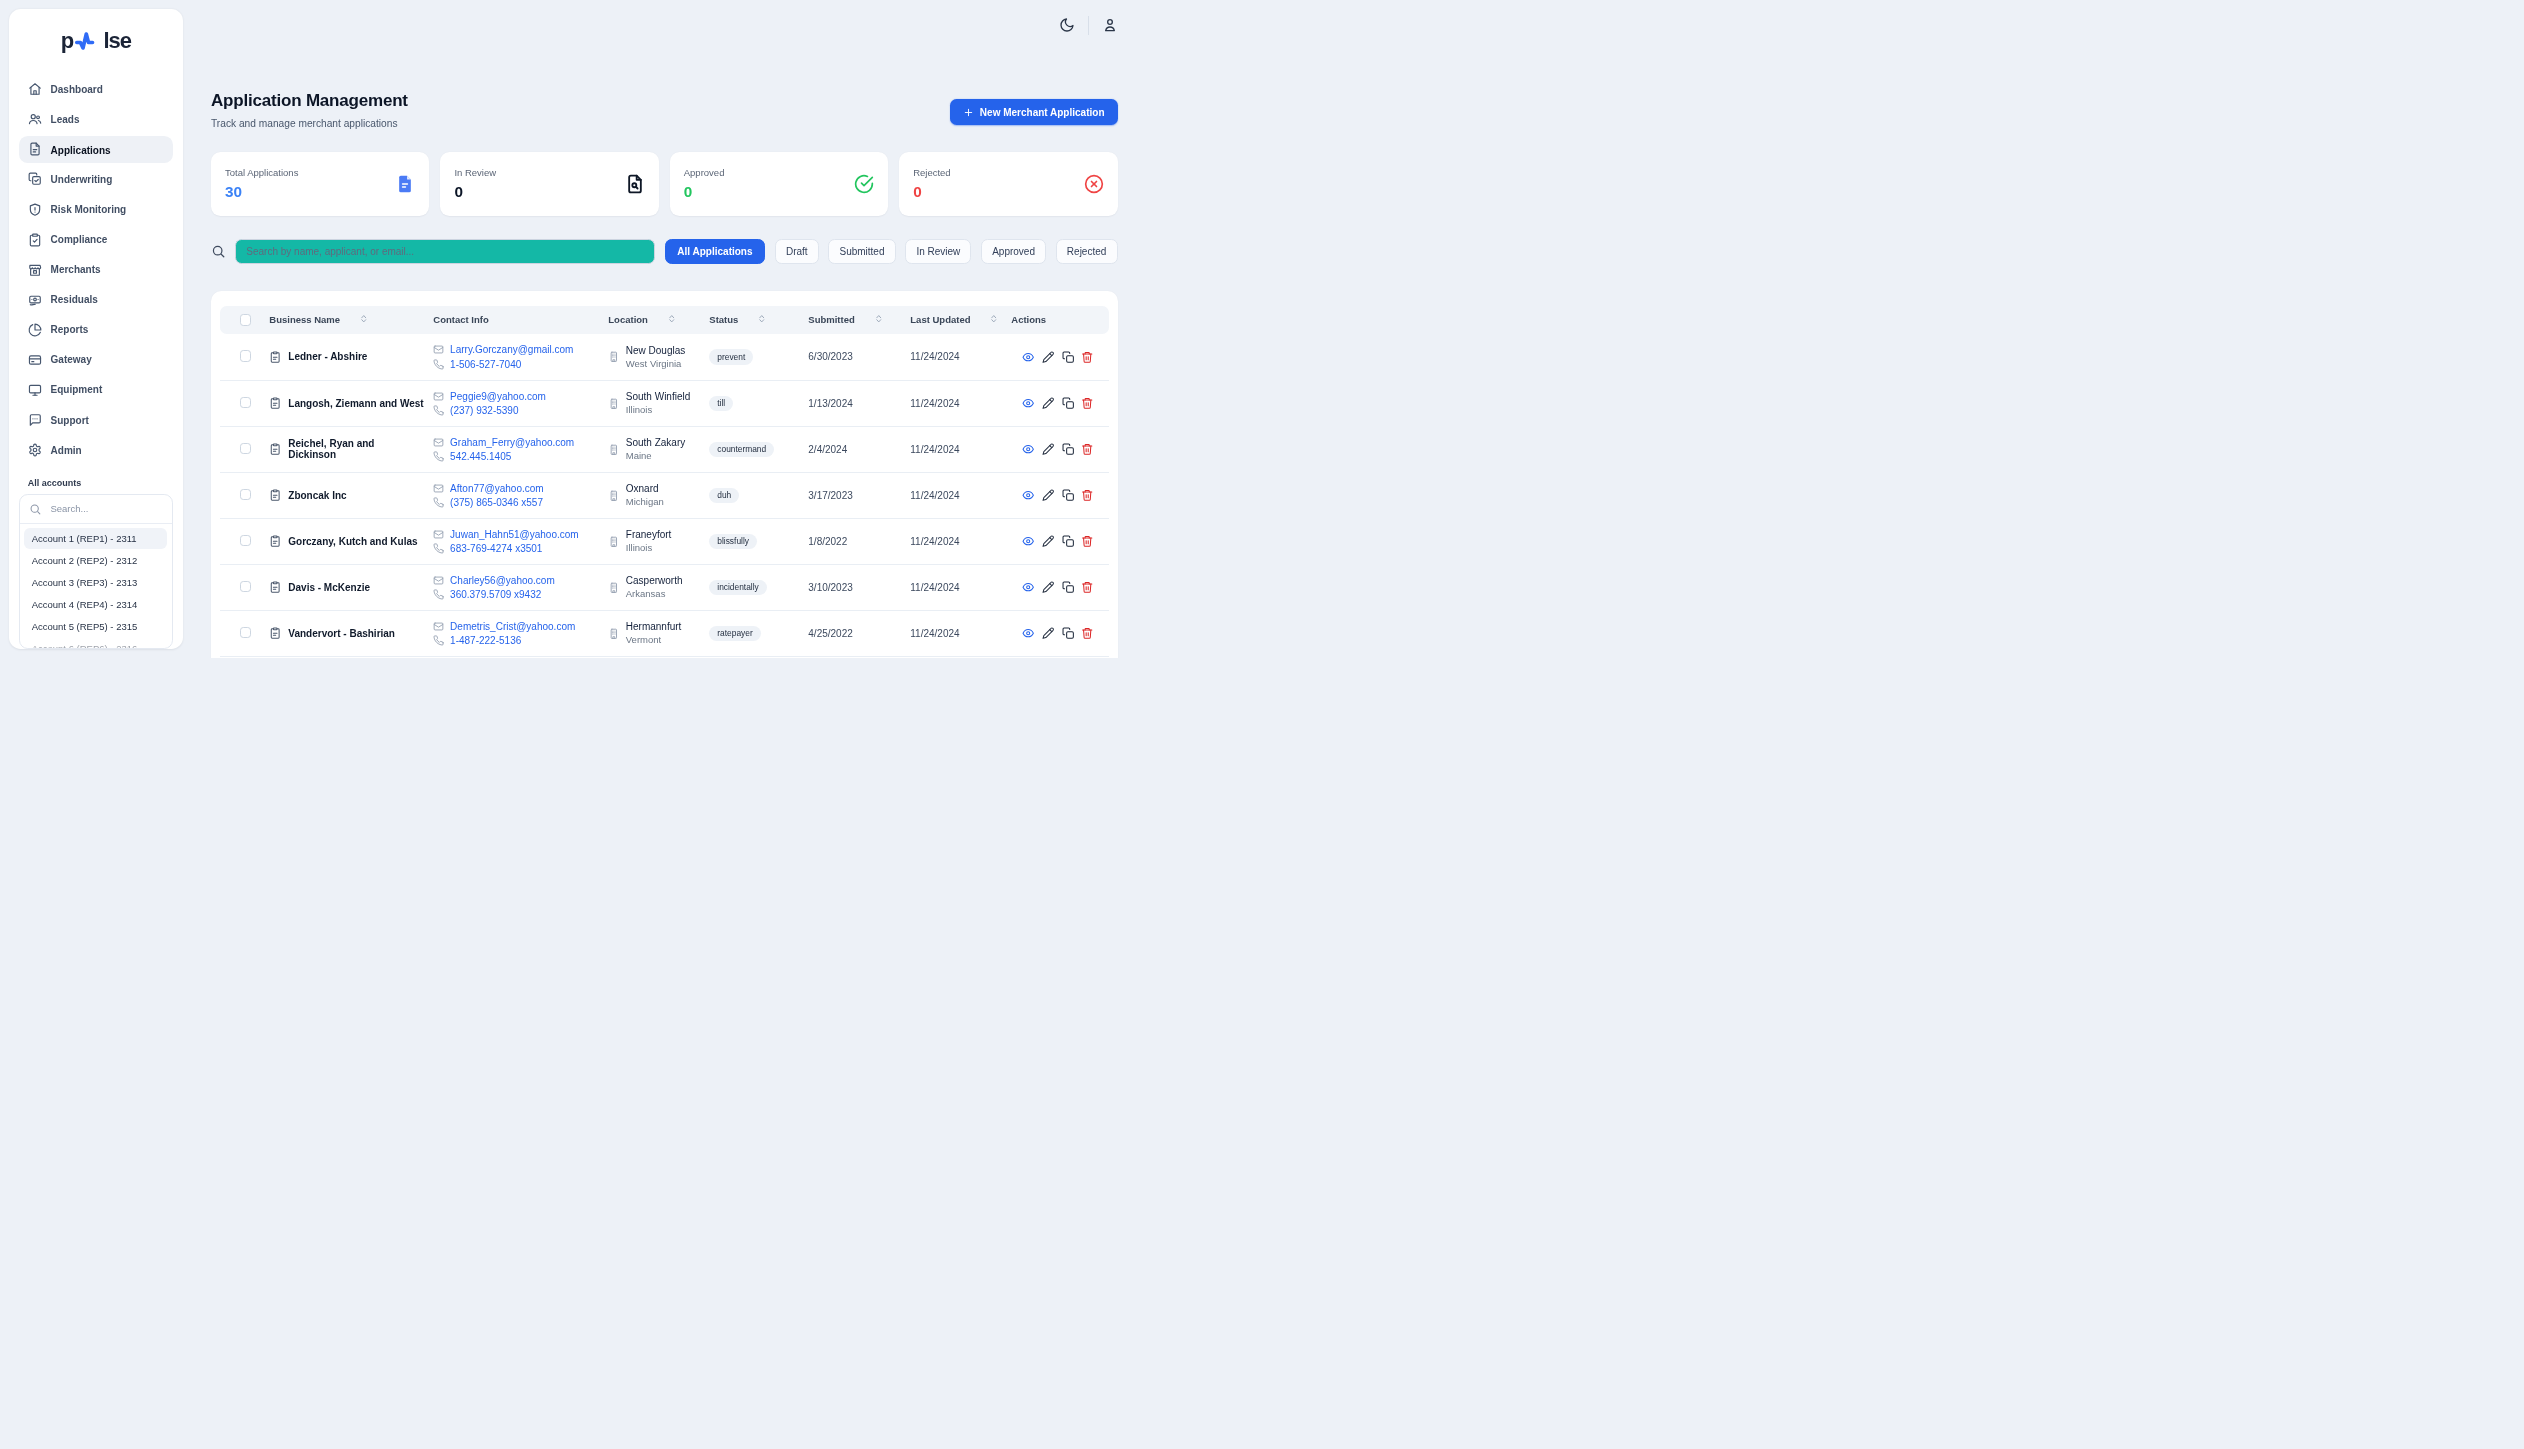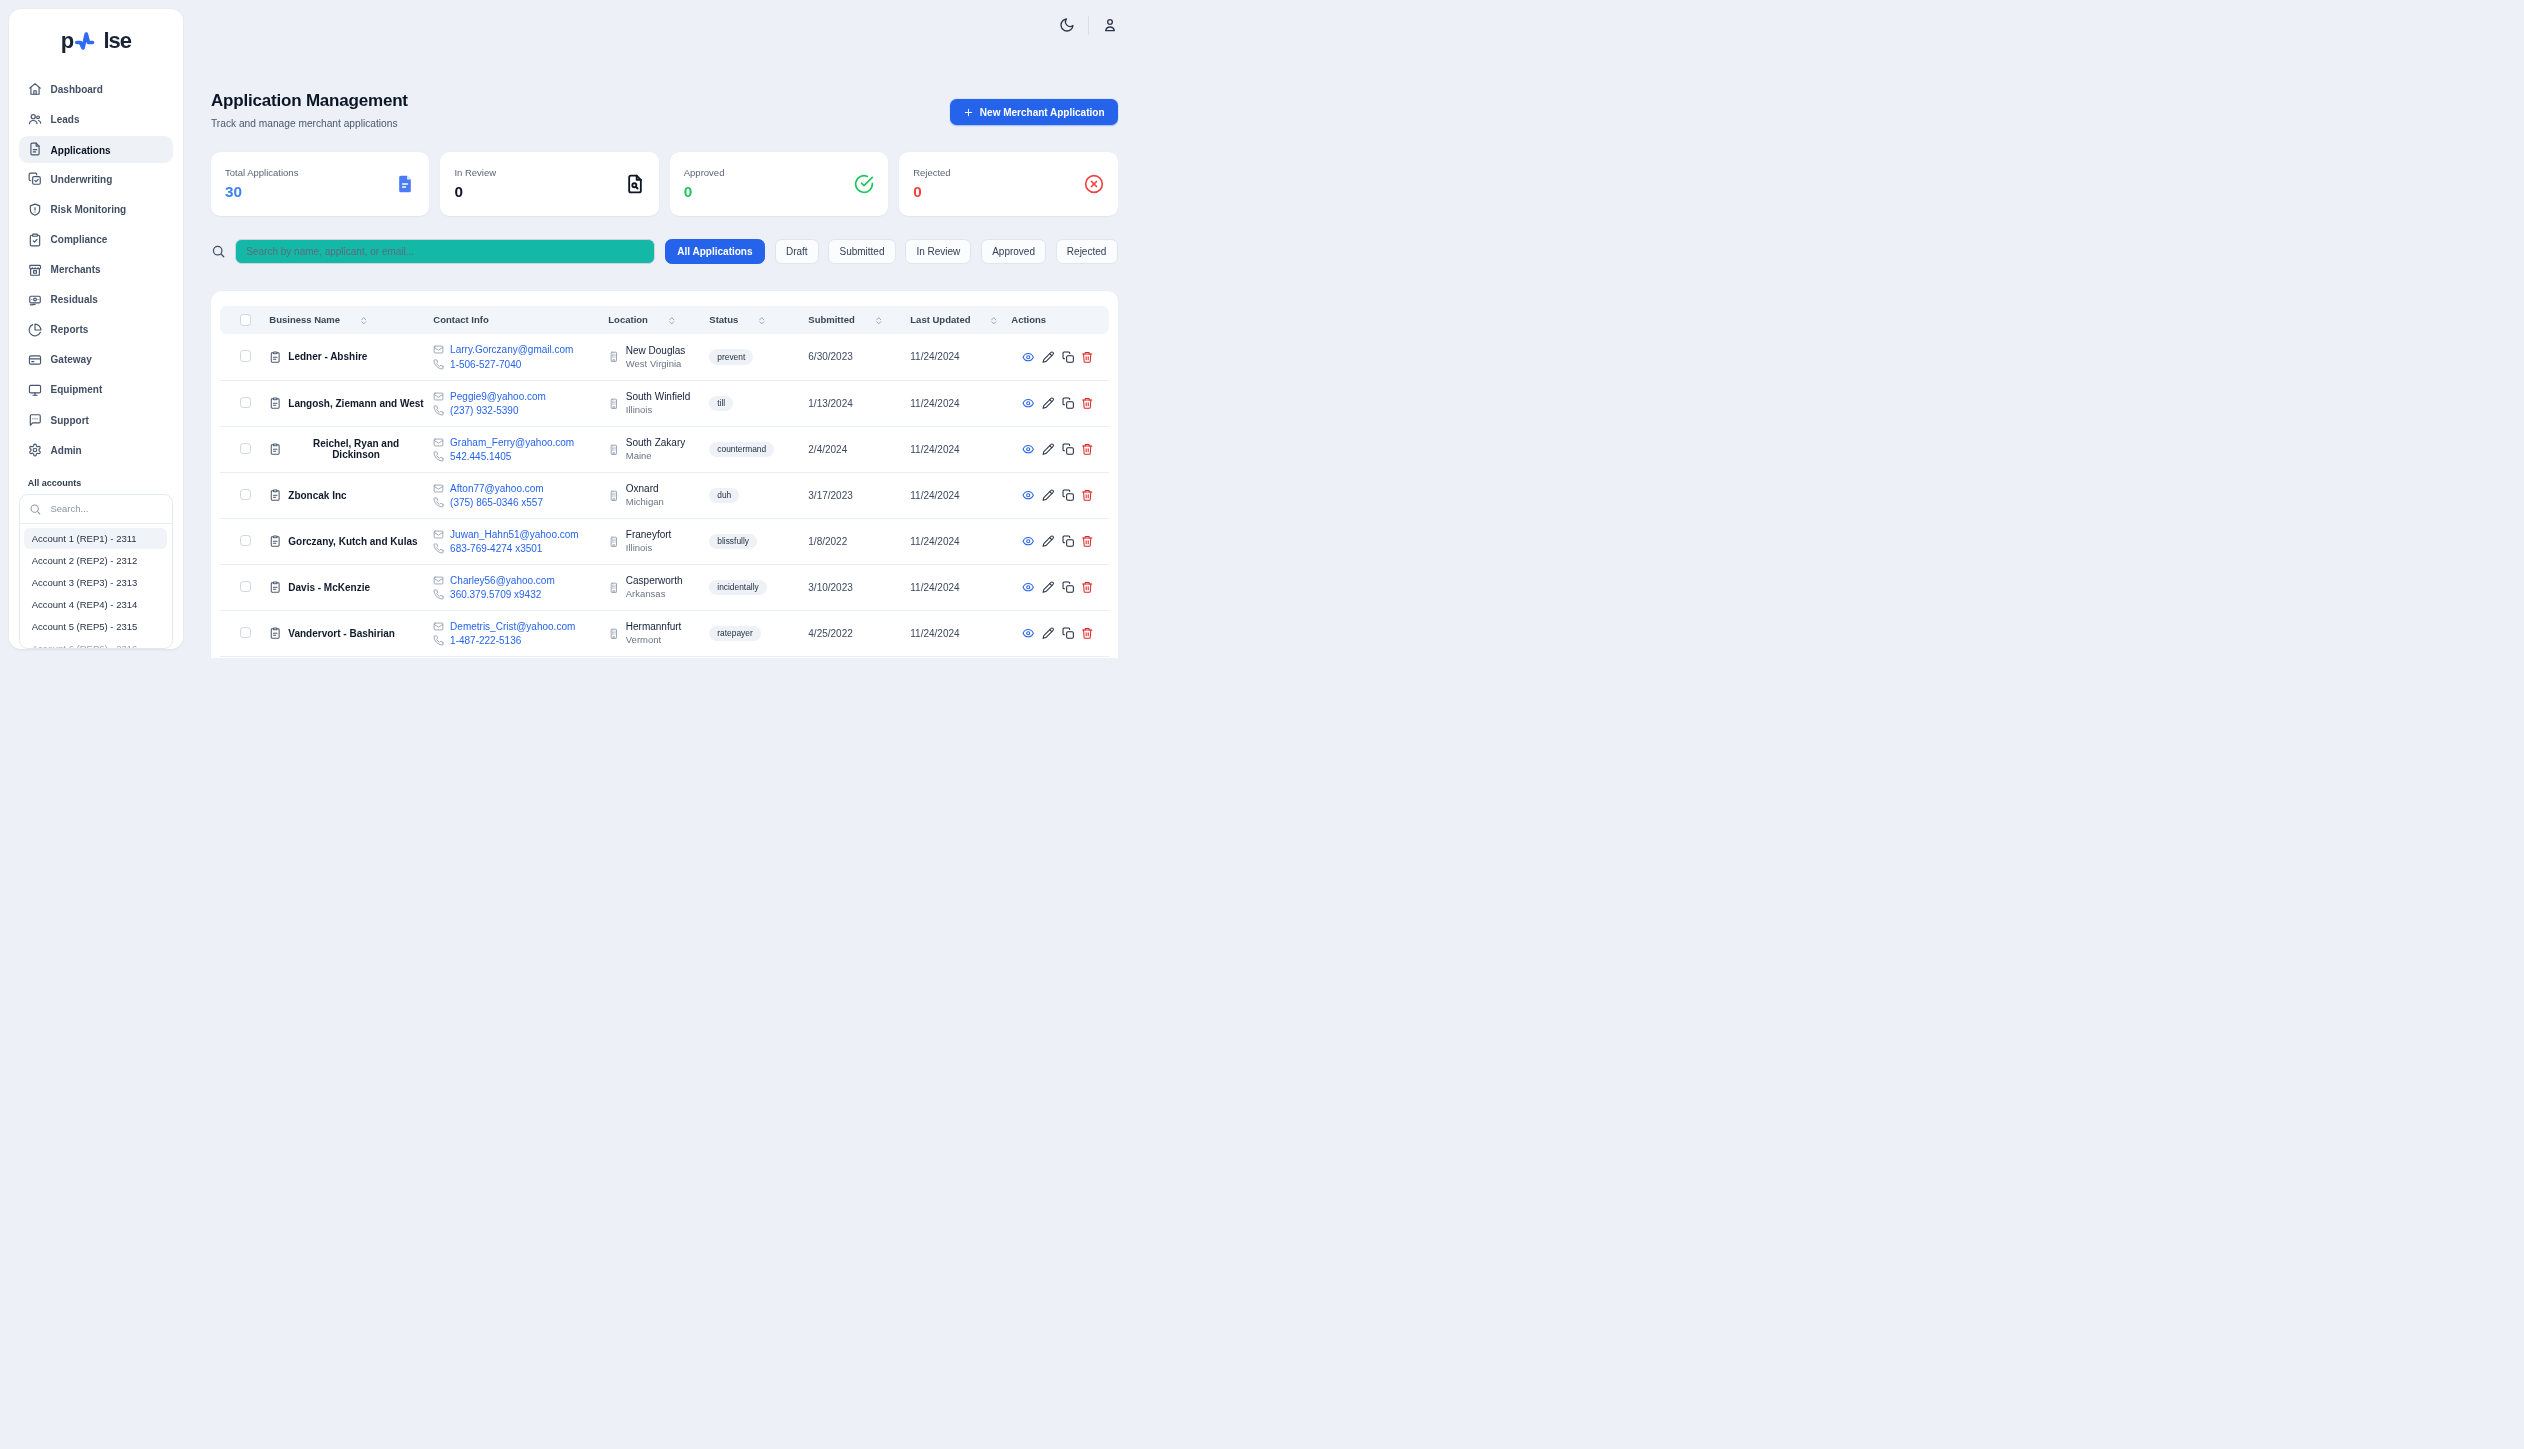--- a/index.html
+++ b/index.html
@@ -58,28 +58,28 @@
   .main-search::placeholder{color:#5f6b7e;}
   .tab{height:25px;padding:0 10.2px;border-radius:6.6px;border:0.7px solid #dfe5ee;background:#fbfcfe;font-size:10px;
     font-weight:500;color:#33405a;display:flex;align-items:center;font-family:inherit;cursor:pointer;white-space:nowrap;}
   .tab.active{background:#2563eb;border-color:#2563eb;color:#fff;font-weight:600;padding:0 11.7px;}
 
   
   .table-card{margin-top:27px;background:#fff;border-radius:10.2px;box-shadow:0 0.7px 1.5px rgba(15,23,42,.05);
     padding:15.3px 8.8px 0;height:409px;overflow:hidden;}
   .grid-cols{display:grid;grid-template-columns:40px 164px 175px 101px 99px 102px 101px 1fr;align-items:center;}
   .thead{background:#f2f5f9;border-radius:6.6px;height:28px;font-size:9.5px;font-weight:600;color:#3a4658;}
-  .th{display:flex;align-items:flex-end;gap:19px;padding-left:9.5px;cursor:pointer;}
+  .th{display:flex;align-items:flex-start;gap:19px;padding-left:9.5px;cursor:pointer;}
   .th-cb{padding-left:20px;cursor:default;}
   .sort{width:9.5px;height:9.5px;color:#9aa6b7;flex:0 0 auto;}
   .cb{width:11.7px;height:11.7px;border:1.1px solid #cdd6e1;border-radius:3.3px;background:#fff;display:inline-block;cursor:pointer;}
   .trow{height:46px;}
   .trow + .trow{border-top:0.7px solid #e9eef4;}
   .td-cb{padding-left:20px;}
-  .cell-name{display:flex;align-items:center;gap:6.6px;padding-left:9.5px;font-size:10px;font-weight:700;color:#101a2b;text-align:center;}
+  .cell-name{display:flex;align-items:center;gap:6.6px;padding-left:9.5px;font-size:10px;font-weight:700;color:#101a2b;}
   .icon17{width:12.4px;height:12.4px;color:#4b586c;flex:0 0 auto;}
   .cell-contact{display:flex;flex-direction:column;gap:3.7px;padding-left:9.5px;}
   .contact-line{display:flex;align-items:center;gap:5.8px;font-size:10px;color:#2563eb;cursor:pointer;}
   .icon15{width:11px;height:11px;color:#98a3b3;flex:0 0 auto;}
   .cell-loc{display:flex;align-items:center;gap:5.8px;padding-left:9.5px;}
   .icon16{width:11.7px;height:11.7px;color:#9aa5b5;flex:0 0 auto;}
   .city{display:block;font-size:10px;color:#13203a;}
   .state{display:block;font-size:9.5px;color:#6b7685;margin-top:2.2px;}
   .cell-status{padding-left:9.5px;}
   .pill{display:inline-block;background:#eef2f7;border-radius:730px;padding:2.9px 8px;font-size:8.4px;color:#1f2a3c;

